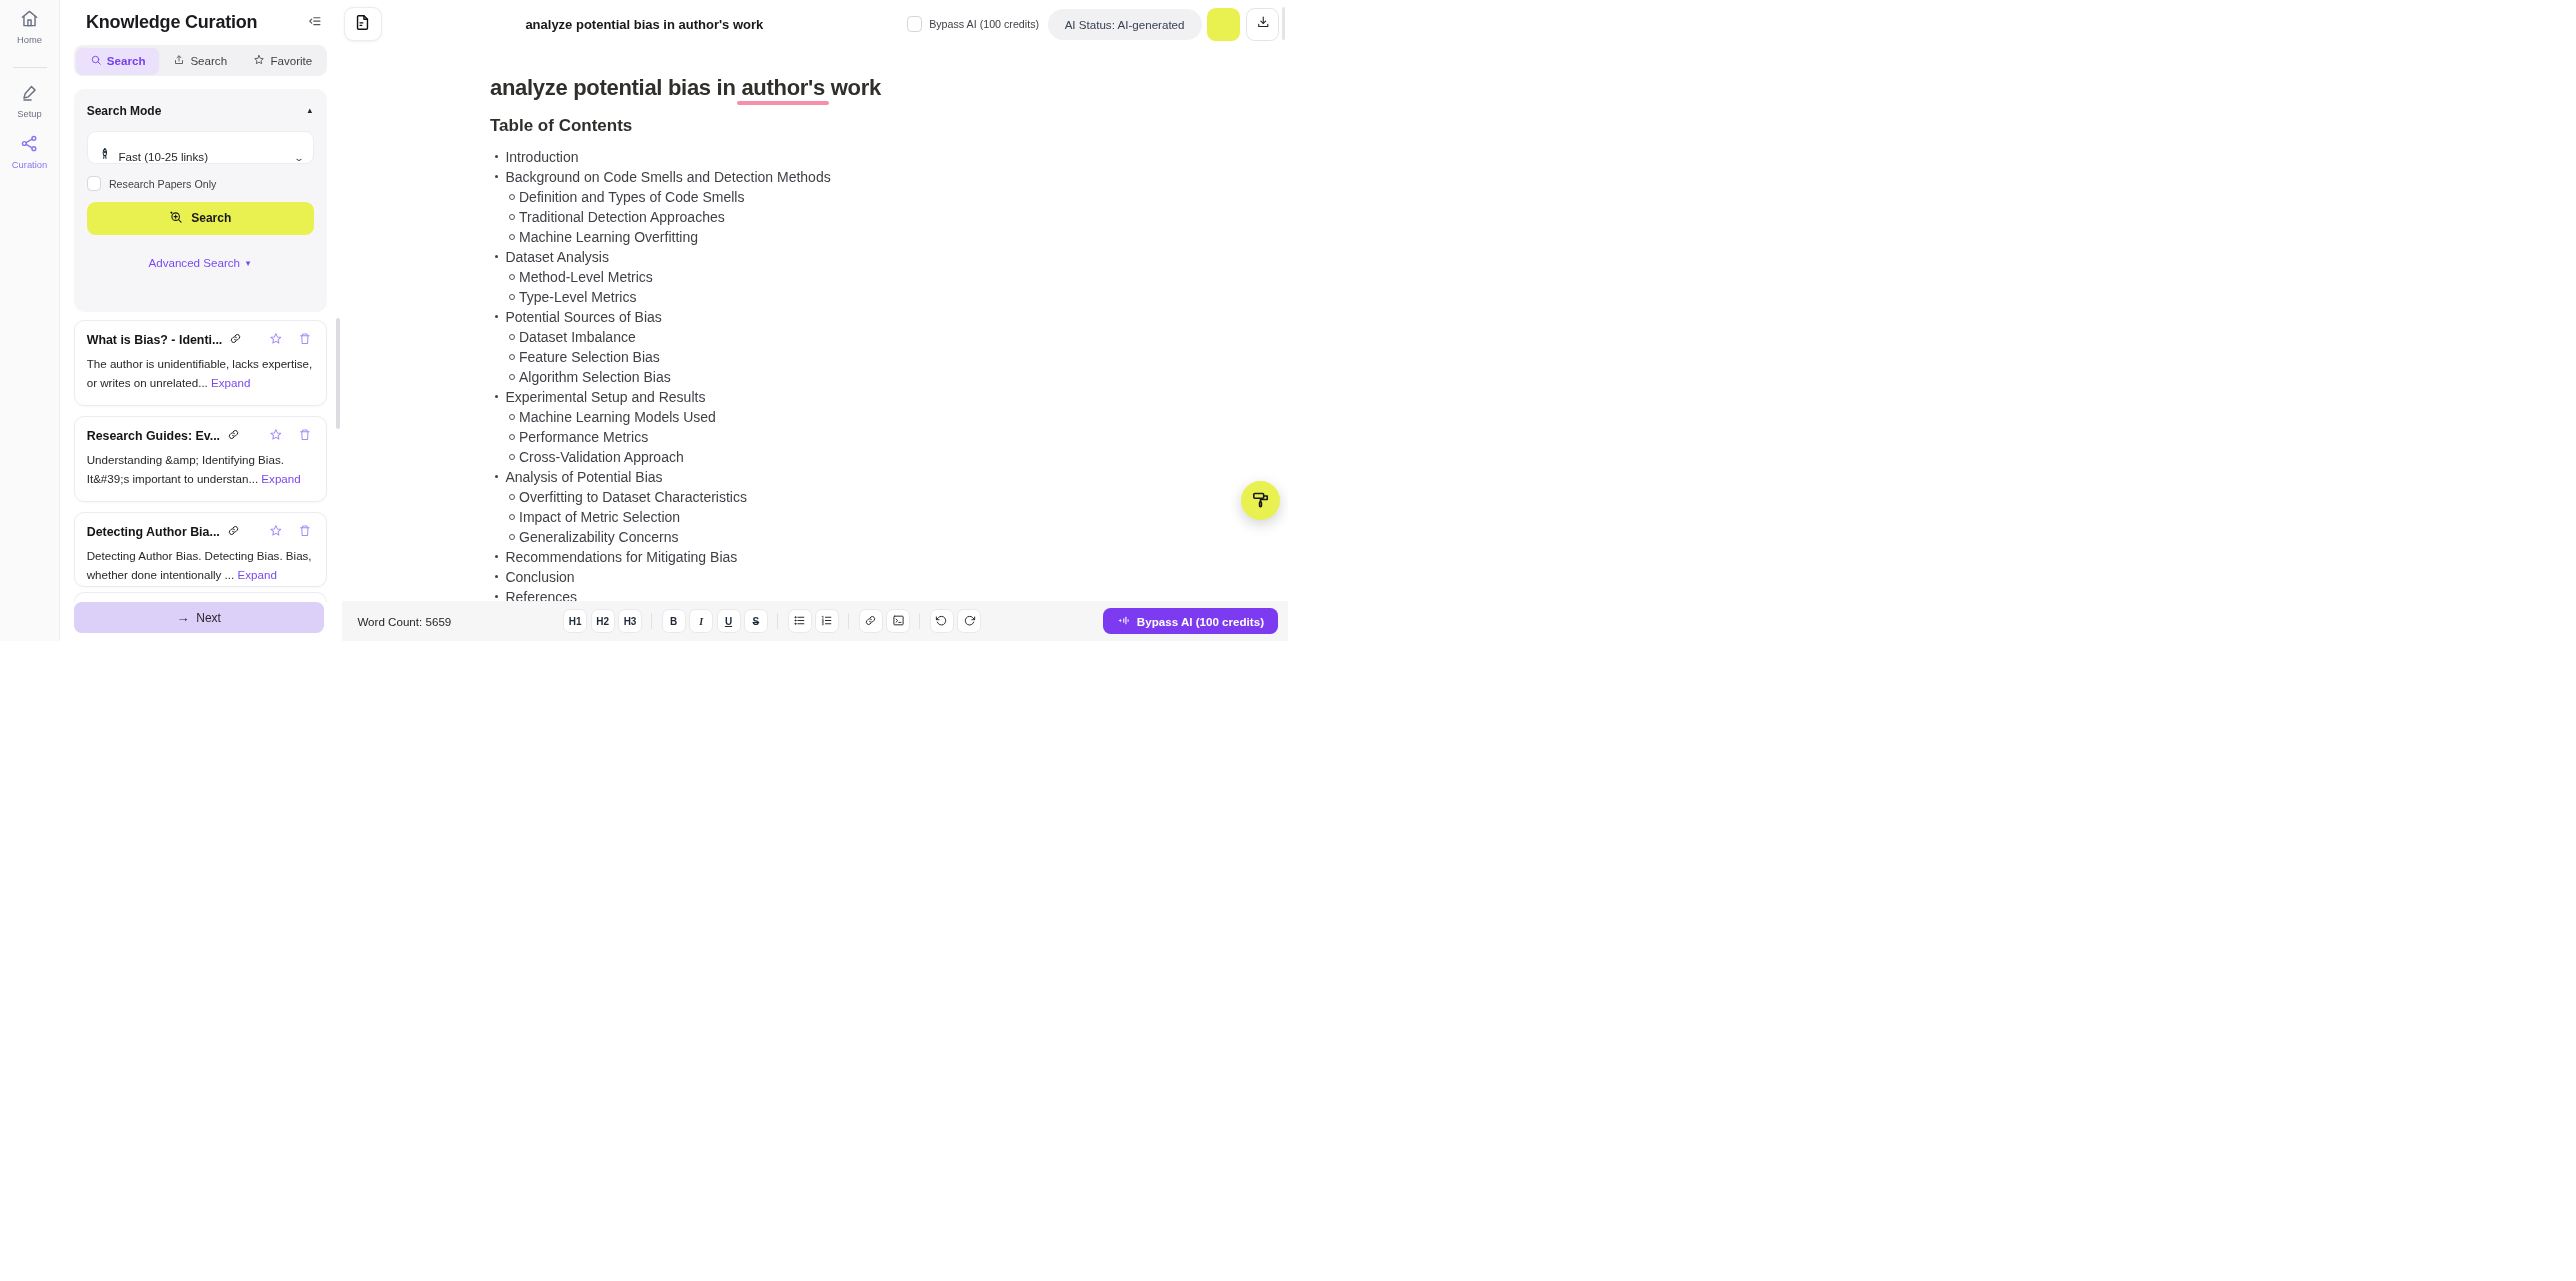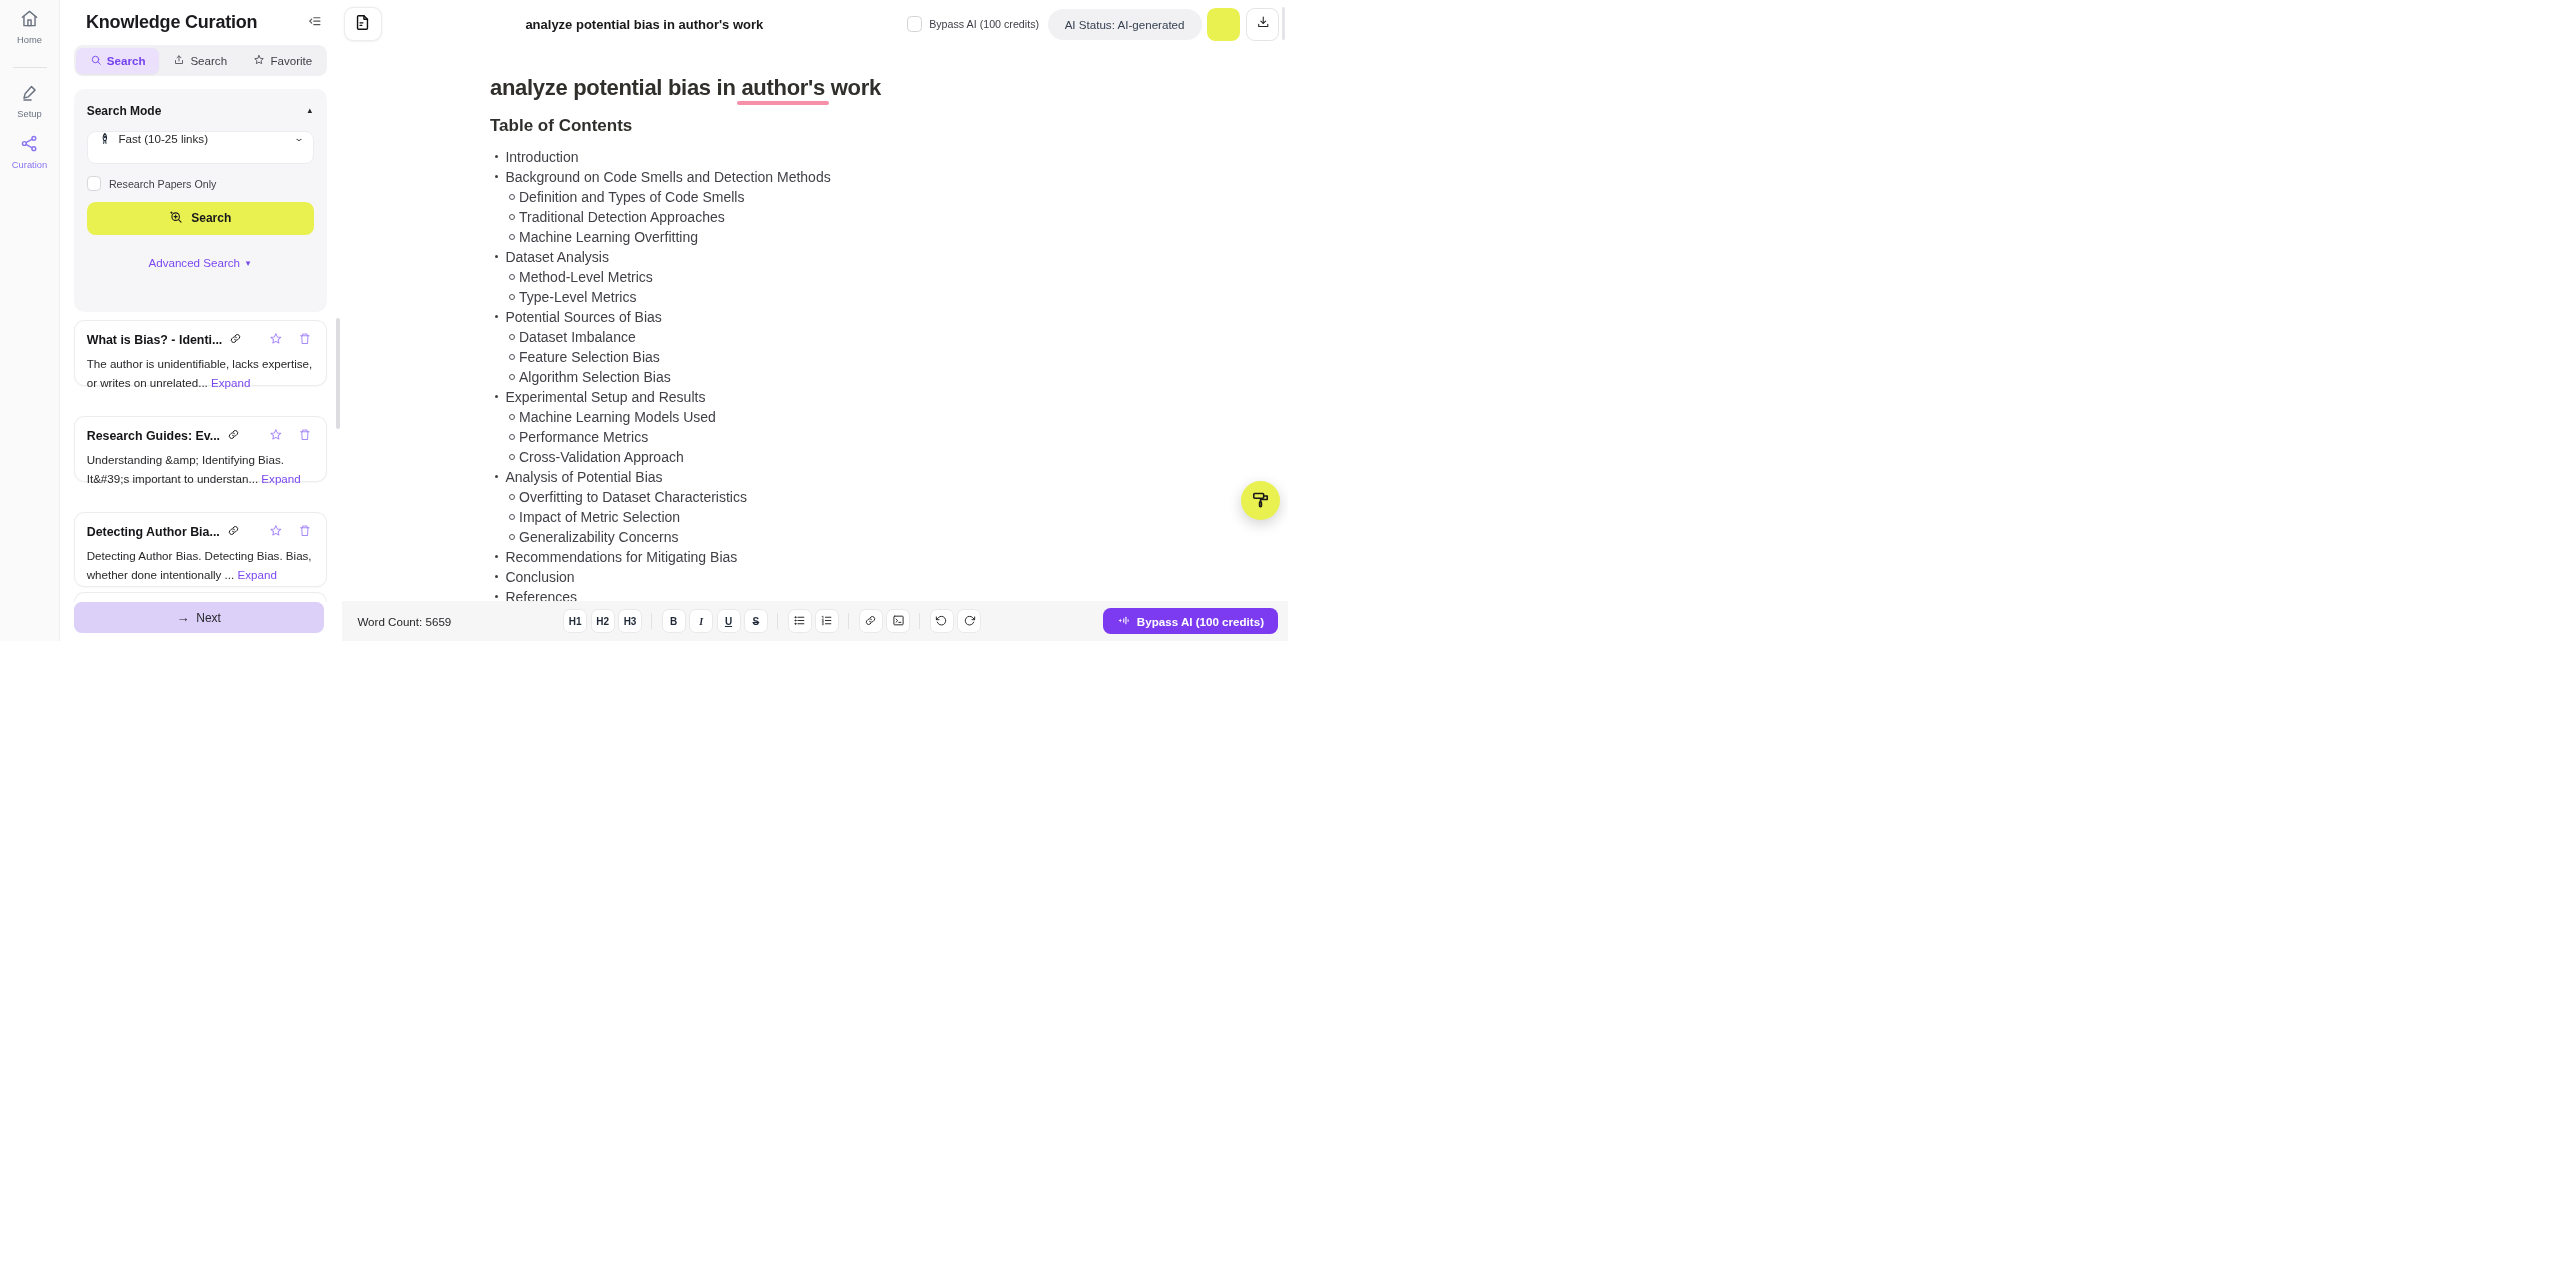--- a/index.html
+++ b/index.html
@@ -26,33 +26,33 @@
   .tabs { position:absolute; left:13.7px; top:45px; width:253px; height:31px; background:#f1f1f3; border-radius:8.6px; display:flex; align-items:center; padding:2.6px; }
   .tab { flex:1; height:26px; display:flex; align-items:center; justify-content:center; gap:5.1px; font-size:11.6px; color:#3f3f46; border-radius:6.8px; cursor:pointer; background:transparent; border:none; }
   .tab svg { width:12px; height:12px; stroke:#52525b; }
   .tab.active { background:#ebe1fc; color:#7442ee; font-weight:700; box-shadow:0 0.9px 1.7px rgba(0,0,0,.05); }
   .tab.active svg { stroke:#7442ee; }
 
   .form-box { position:absolute; left:13.7px; top:89px; width:253px; height:223px; background:#f6f6f8; border-radius:10.3px; padding:13px; }
   .form-row { display:flex; align-items:center; justify-content:space-between; margin-top:1.7px; }
   .form-label { font-size:12px; font-weight:700; color:#18181b; }
   .caret-up { font-size:7.7px; color:#27272a; }
-  .dropdown { margin-top:13.7px; height:33px; background:#fff; border:0.9px solid #ececf0; border-radius:8.6px; display:flex; align-items:flex-start; padding:0 10.3px; gap:6.8px; cursor:pointer; }
+  .dropdown { margin-top:13.7px; height:33px; background:#fff; border:0.9px solid #ececf0; border-radius:8.6px; display:flex; align-items:flex-end; padding:0 10.3px; gap:6.8px; cursor:pointer; }
   .dropdown svg { width:13.7px; height:13.7px; stroke:#1f2937; flex:none; }
   .dd-value { font-size:11.6px; color:#27272a; flex:1; }
   .dd-chev { font-size:9.4px; color:#3f3f46; transform:scaleX(1.4); }
   .chk-row { margin-top:12px; display:flex; align-items:center; gap:7.7px; cursor:pointer; }
   .chk { width:14.5px; height:14.5px; background:#fff; border:1.3px solid #d6d6db; border-radius:4.3px; flex:none; }
   .chk-lbl { font-size:10.7px; color:#3f3f46; }
   .search-btn { margin-top:11px; width:100%; height:33px; background:#e9f150; border:none; border-radius:8.6px; display:flex; align-items:center; justify-content:center; gap:7.7px; font-family:inherit; font-size:12px; font-weight:700; color:#18181b; cursor:pointer; }
   .search-btn svg { width:14.5px; height:14.5px; stroke:#18181b; }
   .adv { margin-top:21.4px; text-align:center; font-size:11.6px; color:#7b48f0; cursor:pointer; }
   .adv .c { font-size:7.7px; position:relative; top:-0.9px; margin-left:4.3px; }
 
-  .card { position:absolute; left:13.7px; width:253px; height:66px; background:#fff; border:0.9px solid #ececf0; border-radius:10.3px; padding:11px 12px; box-shadow:0 0.9px 1.7px rgba(0,0,0,.03); }
+  .card { position:absolute; left:13.7px; width:253px; height:86px; background:#fff; border:0.9px solid #ececf0; border-radius:10.3px; padding:11px 12px; box-shadow:0 0.9px 1.7px rgba(0,0,0,.03); }
   .card.c1 { top:320px; } .card.c2 { top:416px; } .card.c3 { top:512px; height:75px; }
   .card-head { display:flex; align-items:center; }
   .card-title { font-size:12.4px; font-weight:700; color:#141417; white-space:nowrap; }
   .iconbtn { background:none; border:none; cursor:pointer; padding:0; display:flex; align-items:center; }
   .link-ic { margin-left:6.8px; }
   .link-ic svg { width:13px; height:13px; stroke:#18181b; }
   .card-head .sp { flex:1; }
   .star-ic svg, .trash-ic svg { width:13.7px; height:13.7px; stroke:#a78bfa; }
   .trash-ic { margin-left:15.4px; margin-right:1.7px; }
   .card-body { margin-top:6.8px; font-size:11.6px; line-height:18.4px; color:#27272a; }

